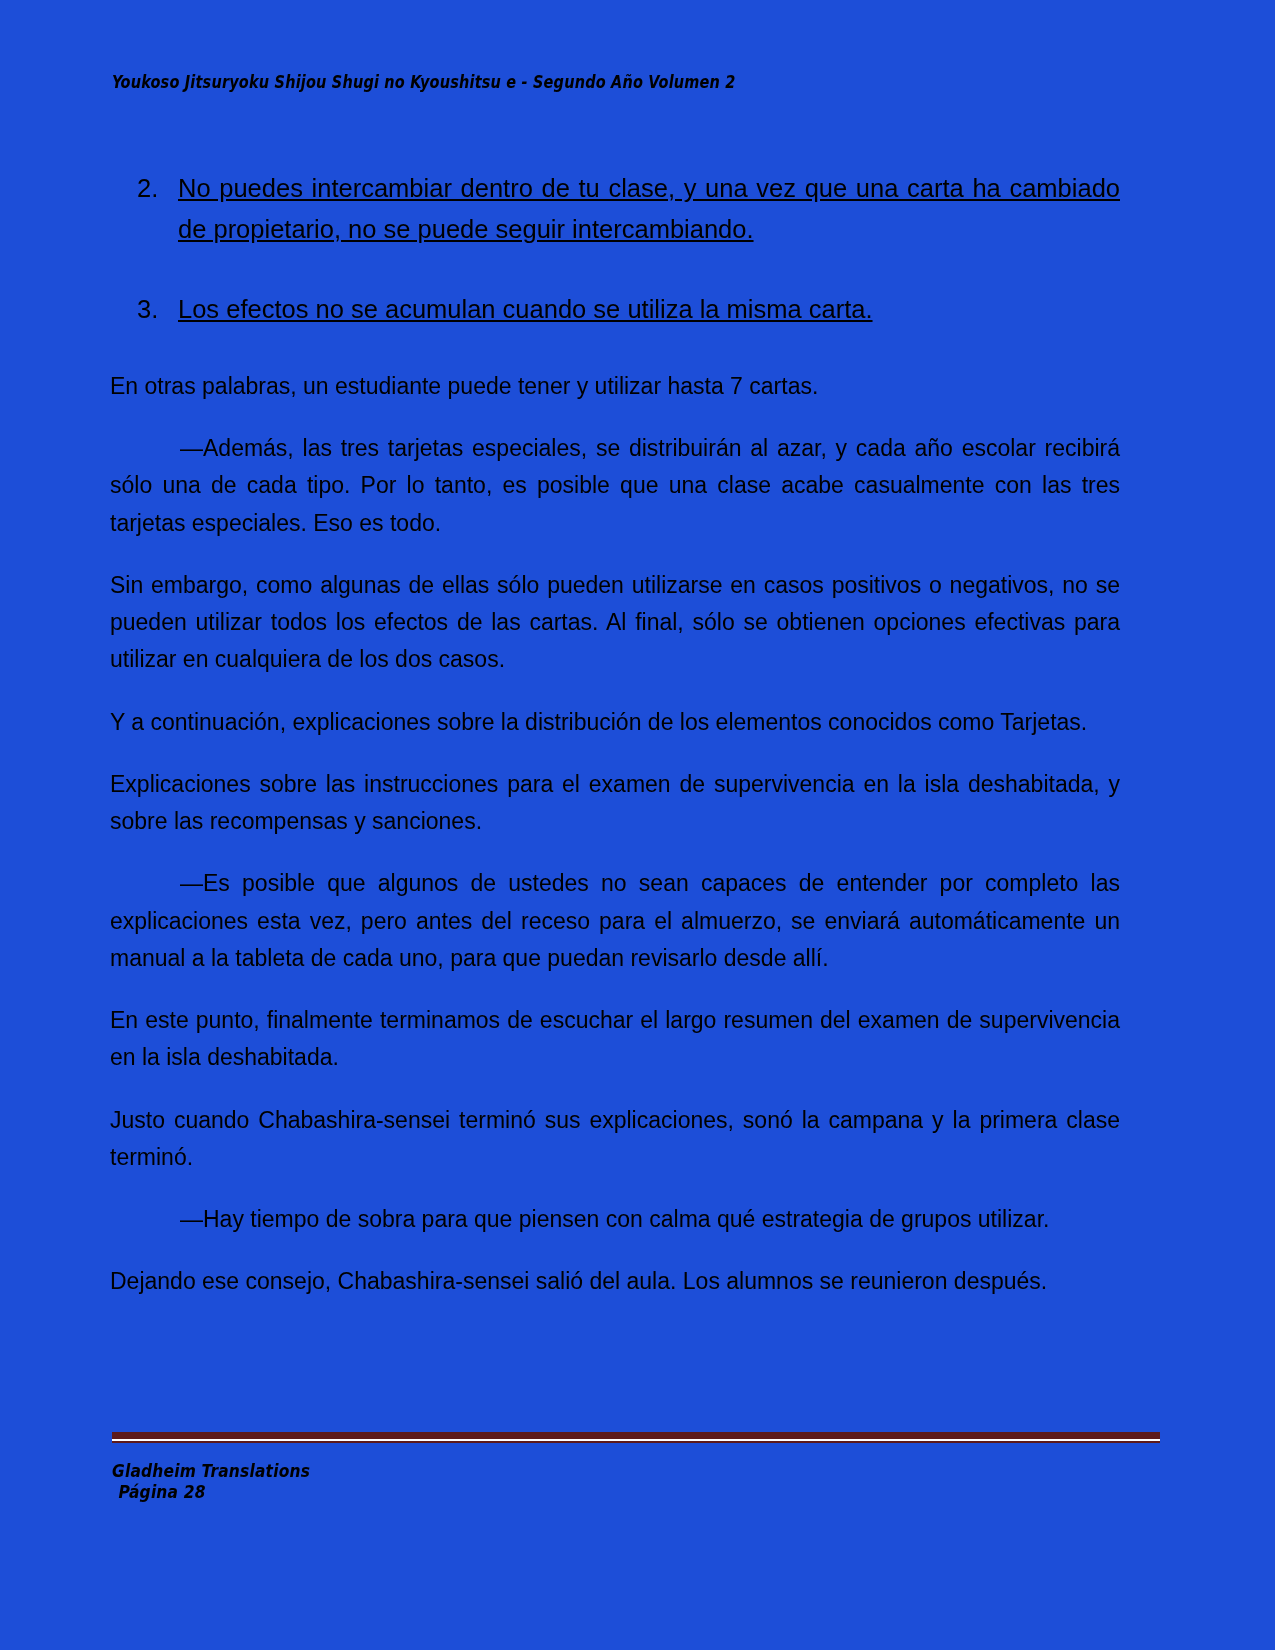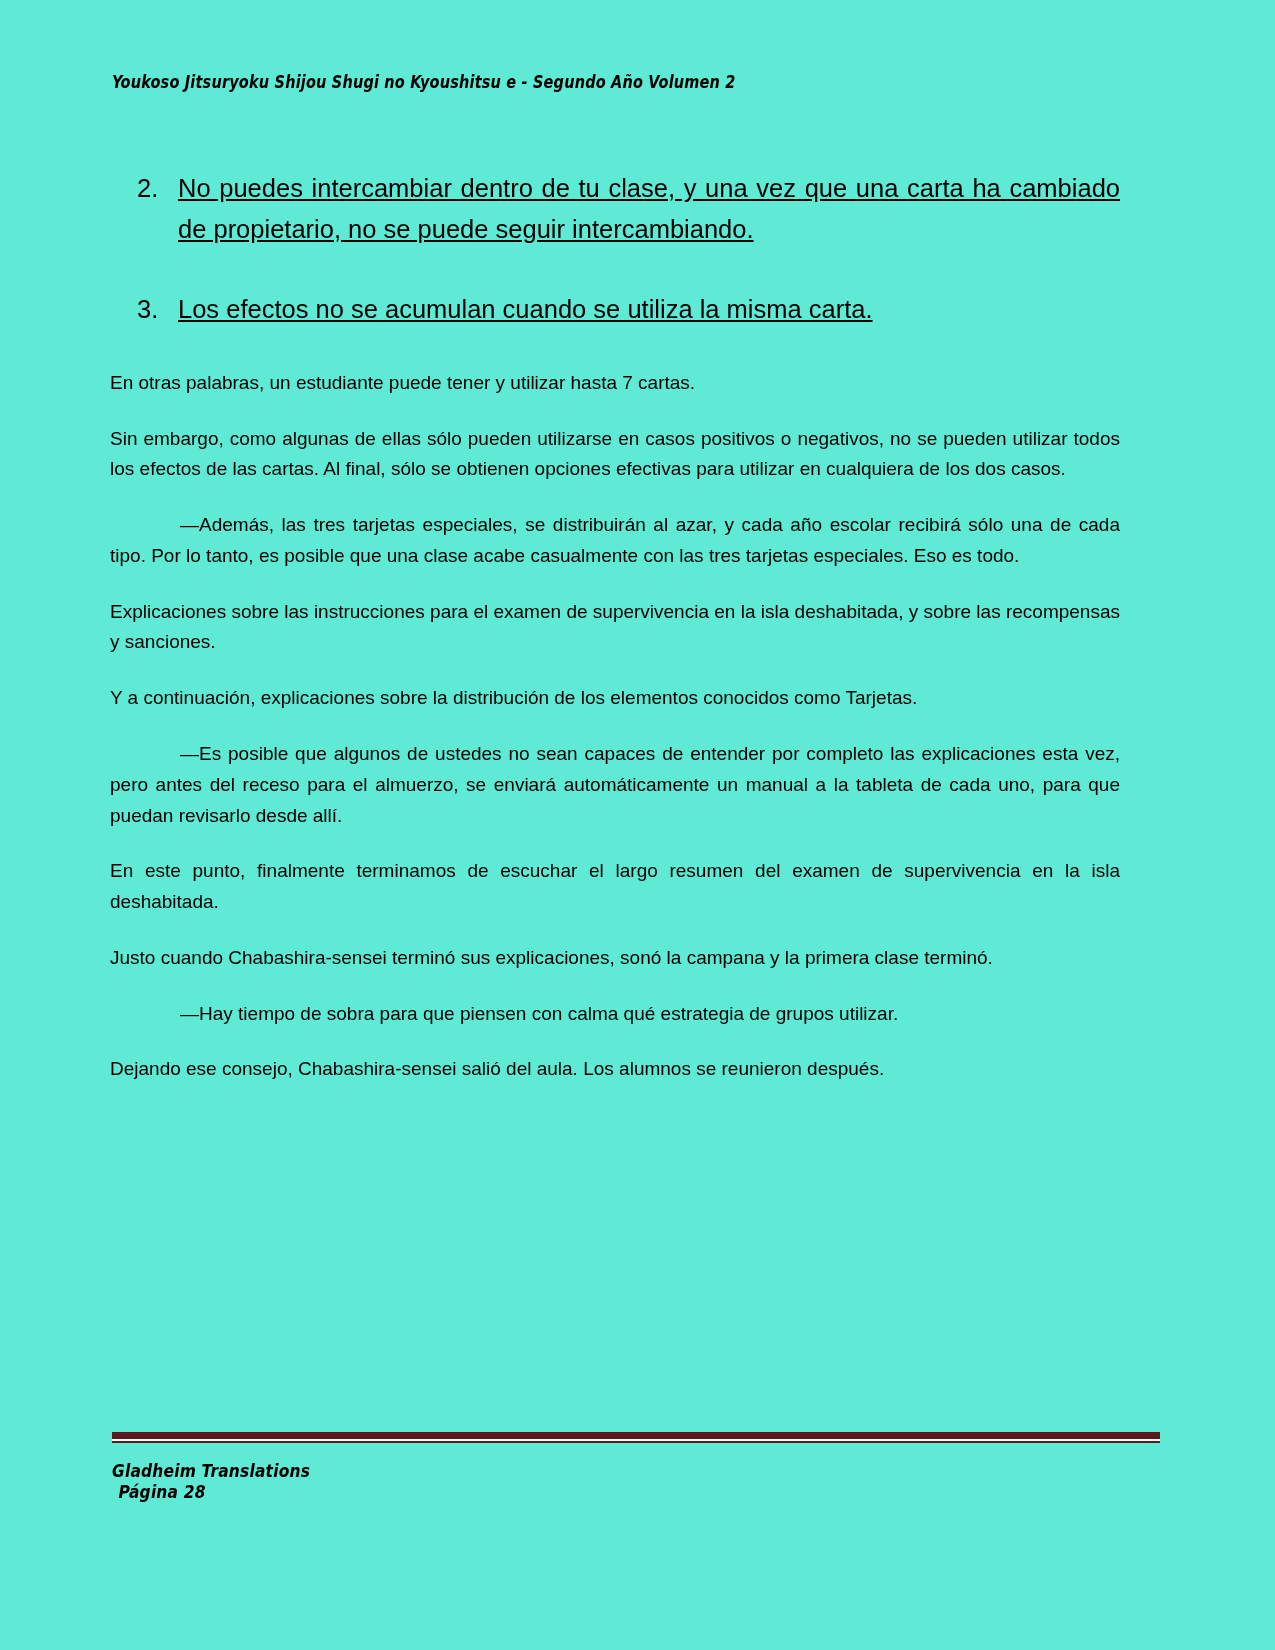--- a/index.html
+++ b/index.html
@@ -12,21 +12,21 @@
     height: 1650px;
     position: relative;
     font-family: "Liberation Sans", sans-serif;
     color: #000000;
     overflow: hidden;
   }
 
   .page {
     position: absolute;
     inset: 0;
-    background: #5eead4;
+    background: #1d4ed8;
   }
 
   
   .page-header {
     position: absolute;
     left: 112px;
     top: 72px;
     width: 1050px;
     height: 30px;
   }
@@ -70,21 +70,21 @@
     position: absolute;
     left: 27px;
     top: 0;
     font-size: 25.5px;
     line-height: 1.62;
   }
   .list-text { display: block; text-decoration: underline; }
 
   
   .para {
-    font-size: 19px;
+    font-size: 23px;
     line-height: 1.62;
     text-align: justify;
     text-justify: inter-word;
     margin: 0 0 25px 0;
   }
   .para.indent {
     text-indent: 70px;
   }
   .para.last { margin-bottom: 0; }
 
@@ -149,24 +149,24 @@
       </li>
       <li class="list-item">
         <span class="list-marker">3.</span>
         <span class="list-text">Los efectos no se acumulan cuando se utiliza la misma carta.</span>
       </li>
     </ol>
 
     <div class="spacer-lg"></div>
 
     <p class="para">En otras palabras, un estudiante puede tener y utilizar hasta 7 cartas.</p>
+    <p class="para indent">—Además, las tres tarjetas especiales, se distribuirán al azar, y cada año escolar recibirá sólo una de cada tipo. Por lo tanto, es posible que una clase acabe casualmente con las tres tarjetas especiales. Eso es todo.</p>
     <p class="para">Sin embargo, como algunas de ellas sólo pueden utilizarse en casos positivos o negativos, no se pueden utilizar todos los efectos de las cartas. Al final, sólo se obtienen opciones efectivas para utilizar en cualquiera de los dos casos.</p>
-    <p class="para indent">—Además, las tres tarjetas especiales, se distribuirán al azar, y cada año escolar recibirá sólo una de cada tipo. Por lo tanto, es posible que una clase acabe casualmente con las tres tarjetas especiales. Eso es todo.</p>
+    <p class="para">Y a continuación, explicaciones sobre la distribución de los elementos conocidos como Tarjetas.</p>
     <p class="para">Explicaciones sobre las instrucciones para el examen de supervivencia en la isla deshabitada, y sobre las recompensas y sanciones.</p>
-    <p class="para">Y a continuación, explicaciones sobre la distribución de los elementos conocidos como Tarjetas.</p>
     <p class="para indent">—Es posible que algunos de ustedes no sean capaces de entender por completo las explicaciones esta vez, pero antes del receso para el almuerzo, se enviará automáticamente un manual a la tableta de cada uno, para que puedan revisarlo desde allí.</p>
     <p class="para">En este punto, finalmente terminamos de escuchar el largo resumen del examen de supervivencia en la isla deshabitada.</p>
     <p class="para">Justo cuando Chabashira-sensei terminó sus explicaciones, sonó la campana y la primera clase terminó.</p>
     <p class="para indent">—Hay tiempo de sobra para que piensen con calma qué estrategia de grupos utilizar.</p>
     <p class="para last">Dejando ese consejo, Chabashira-sensei salió del aula. Los alumnos se reunieron después.</p>
 
   </div>
 
   <div class="page-footer">
     <div class="footer-rule-thick" style="background: rgb(92, 26, 27);"></div>

